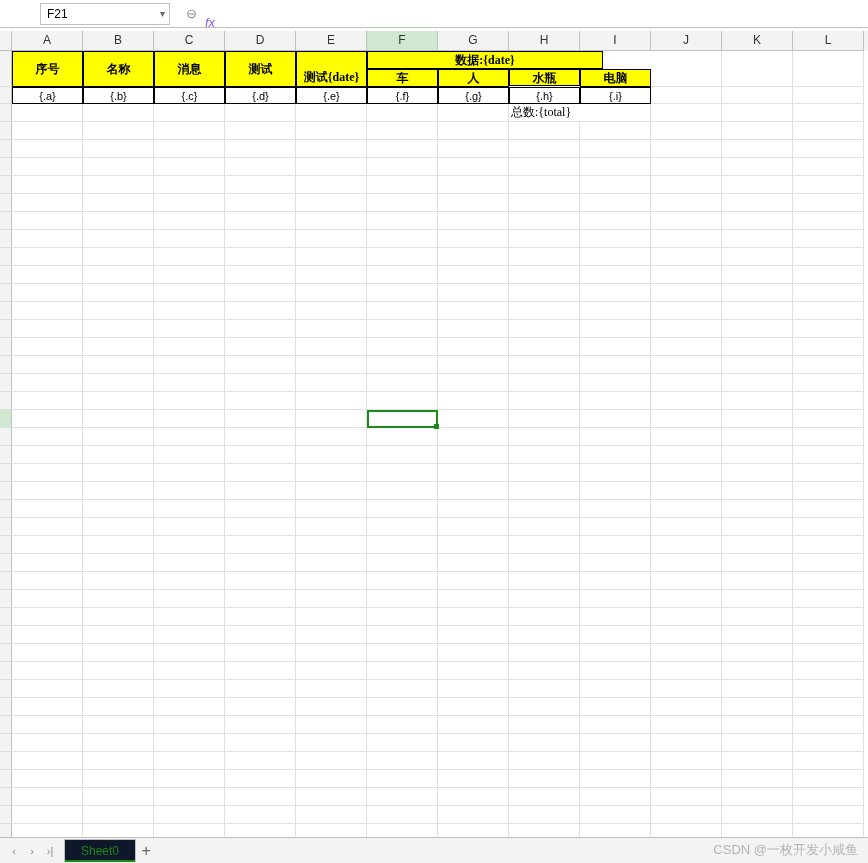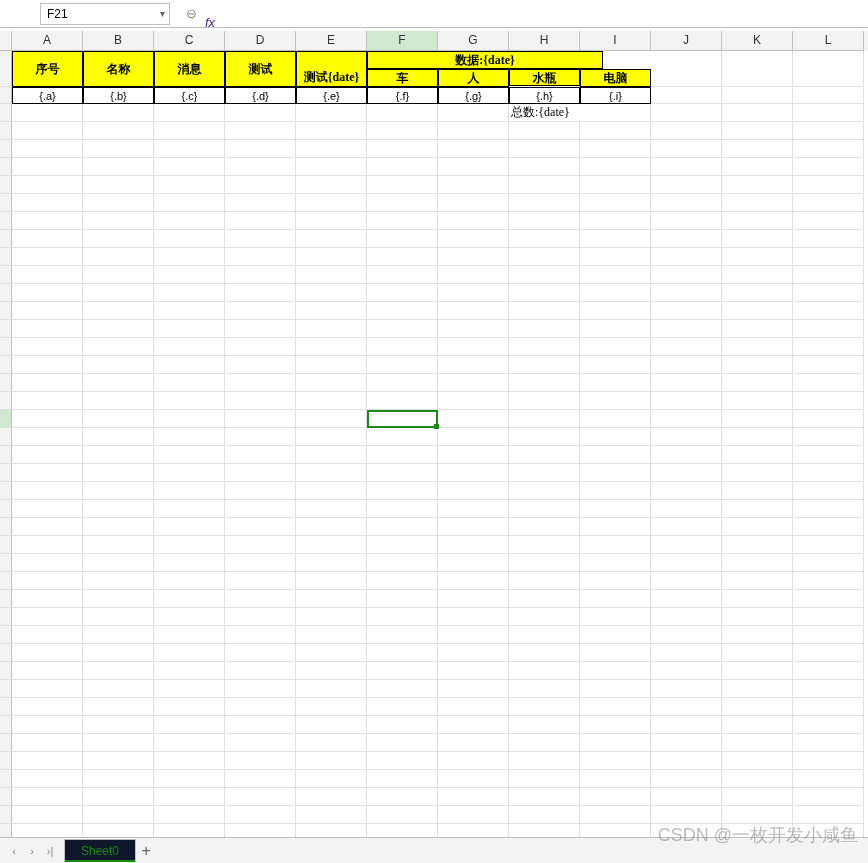--- a/index.html
+++ b/index.html
@@ -42,21 +42,21 @@
 }
 .fx-block {
   display: flex;
   align-items: center;
   gap: 8px;
   margin-left: 8px;
   padding-left: 8px;
   height: 22px;
 }
 .fx-block .cancel-icon { color: #888; font-size: 13px; }
-.fx-label { font-style: italic; color: #4c1d95; font-size: 13px; margin-top: 18px; }
+.fx-label { font-style: italic; color: #8b5cf6; font-size: 13px; margin-top: 18px; }
 .formula-input {
   flex: 1;
   height: 22px;
   border: none;
   outline: none;
   padding: 0 6px;
   margin-left: 10px;
 }
 
 
@@ -206,22 +206,22 @@
   width: 20px;
   text-align: center;
   font-size: 16px;
   color: #666;
   cursor: pointer;
 }
 
 .watermark {
   position: absolute;
   right: 10px;
-  bottom: 16px;
-  font-size: 18px;
+  bottom: 4px;
+  font-size: 13px;
   color: rgba(120,120,120,0.5);
   pointer-events: none;
 }
 
 
 .row-marker {
   position: absolute;
   left: 0;
   width: 12px;
   height: 18px;
@@ -315,21 +315,21 @@
 
     <div class="row">
       <div class="row-h"></div>
       <div class="cell"></div>
       <div class="cell"></div>
       <div class="cell"></div>
       <div class="cell"></div>
       <div class="cell"></div>
       <div class="cell"></div>
       <div class="cell"></div>
-      <div class="cell" style="width:142px;text-align:left;padding-left:2px;font-family:SimSun,serif;font-size:12px">总数:{date}</div>
+      <div class="cell" style="width:142px;text-align:left;padding-left:2px;font-family:SimSun,serif;font-size:12px">总数:{total}</div>
       <div class="cell"></div>
       <div class="cell"></div>
       <div class="cell"></div>
     </div>
 
     <div class="row">
         <div class="row-h"></div>
         <div class="cell"></div>
         <div class="cell"></div>
         <div class="cell"></div>

